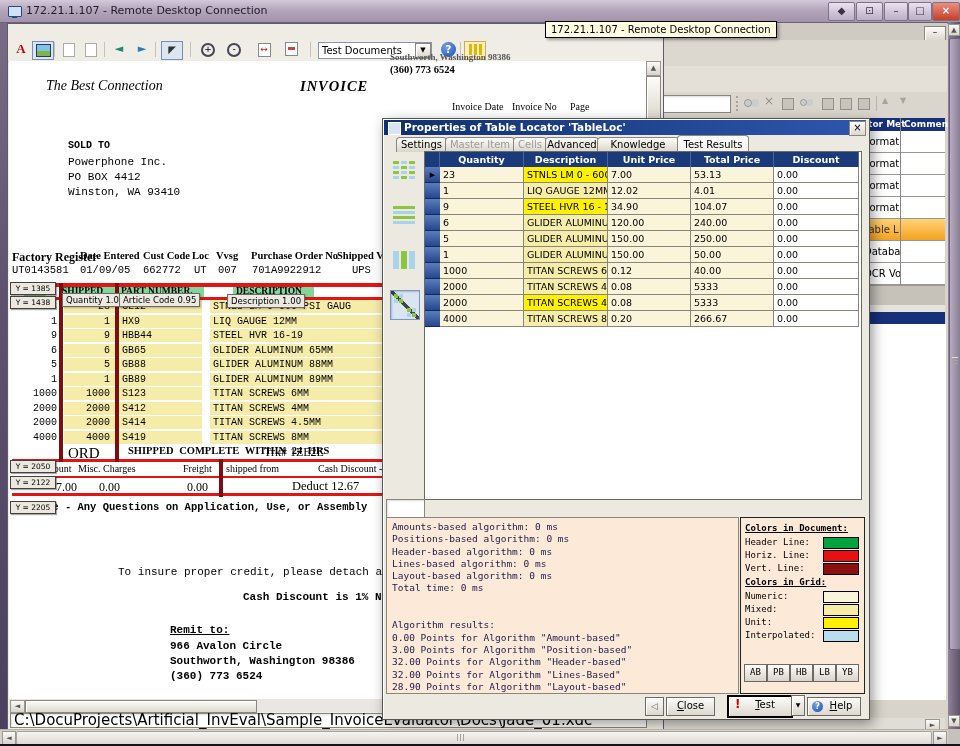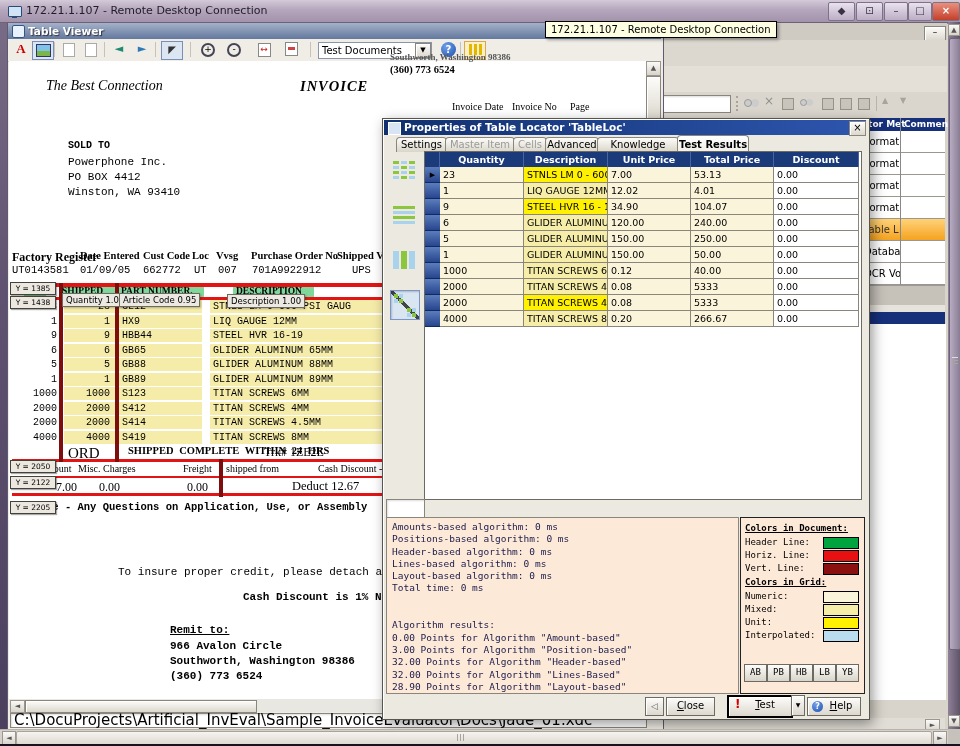--- a/index.html
+++ b/index.html
@@ -65,21 +65,21 @@
   #dlg-title{left:384px;top:120px;width:482px;height:15px;
     background:linear-gradient(90deg,#10306E,#2E56AE);color:#fff;font-weight:bold;font-size:10.5px;
     line-height:15px;z-index:51}
   #dlg-title .lbl{margin-left:20px}
   #dlg-ticon{position:absolute;left:4px;top:2px;width:11px;height:11px;background:#D8E4F4;
     border:1px solid #fff}
   .tab{position:absolute;top:137px;height:14px;line-height:14px;text-align:center;font-size:10px;
     background:linear-gradient(180deg,#FDFCF8,#D9D5CA);border:1px solid #8A867C;
     border-bottom:none;border-radius:4px 4px 0 0;z-index:51}
   .tab.disabled{color:#9A9A9A}
-  .tab.active{top:135px;height:17px;line-height:17px;font-weight:bold;
+  .tab.active{top:135px;height:17px;line-height:17px;font-weight:normal;
     background:linear-gradient(180deg,#FFFFFF,#F0EEE8);z-index:52}
   #dgrid{left:424px;top:151px;width:436px;height:347px;background:#fff;border:1px solid #6E6A62;
     display:grid;grid-template-columns:15px 84px 84px 83px 83px 85px;
     grid-template-rows:15px repeat(10,16px);align-content:start;z-index:53}
   .gh{background:#1B3A7A;color:#fff;font-weight:bold;font-size:9.5px;text-align:center;
     line-height:15px;border-right:1px solid #47659E;overflow:hidden}
   .grh{background:linear-gradient(180deg,#5B7CBC,#27468E);border-bottom:1px solid #0F2A5E;
     text-align:center;line-height:16px;font-size:7px;color:#000}
   .gc{font-size:9.5px;line-height:15px;padding-left:3px;border-right:1px solid #8A867C;
     border-bottom:1px solid #8A867C;white-space:nowrap;overflow:hidden}
@@ -168,24 +168,20 @@
   <div class="abs rw" style="left:900px;top:118px;width:1px;height:167px;background:#888"></div>
   <div class="abs rw" style="left:860px;top:285px;width:85px;height:20px;background:#C6C2BA;border-top:1px solid #999;border-bottom:1px solid #999"></div>
   <div class="abs rw" style="left:860px;top:305px;width:85px;height:7px;background:#E6E3DC"></div>
   <div class="abs rw navy" style="left:860px;top:312px;width:85px;height:12px"></div>
   <div class="abs rw" style="left:860px;top:324px;width:85px;height:376px;background:#fff;border-left:1px solid #888"></div>
   <div class="abs rw" style="left:663px;top:718px;width:282px;height:13px;background:#E0DDD6">
     <span class="sarrow" style="left:262px;top:1px;width:13px;height:11px">►</span>
   </div>
 
   <div class="abs tv" id="tv-bg"></div>
-  <div class="abs tv" id="tv-title">
-    <span id="tv-ticon"></span>
-    <span class="lbl">Table Viewer</span>
-  </div>
   <div class="abs tv" id="tv-toolbar">
     <span class="tbb" style="left:3px;color:#CC0000;font-weight:bold;font-family:'Liberation Serif',serif;font-size:13px">A</span>
     <span class="tbb pressed" style="left:24px"><span style="display:inline-block;width:13px;height:11px;background:linear-gradient(180deg,#7EC4E8 55%,#7AB648 55%);border:1px solid #336;margin-top:2px"></span></span>
     <span class="tsep" style="left:46px"></span>
     <span class="tbb" style="left:51px"><span style="display:inline-block;width:10px;height:12px;background:#fff;border:1px solid #AAA;margin-top:2px"></span></span>
     <span class="tbb" style="left:73px"><span style="display:inline-block;width:10px;height:12px;background:#fff;border:1px solid #AAA;margin-top:2px"></span></span>
     <span class="tsep" style="left:96px"></span>
     <span class="tbb" style="left:101px;color:#1E8A6E;font-size:11px">◄</span>
     <span class="tbb" style="left:124px;color:#2E7AB8;font-size:11px">►</span>
     <span class="tsep" style="left:147px"></span>

